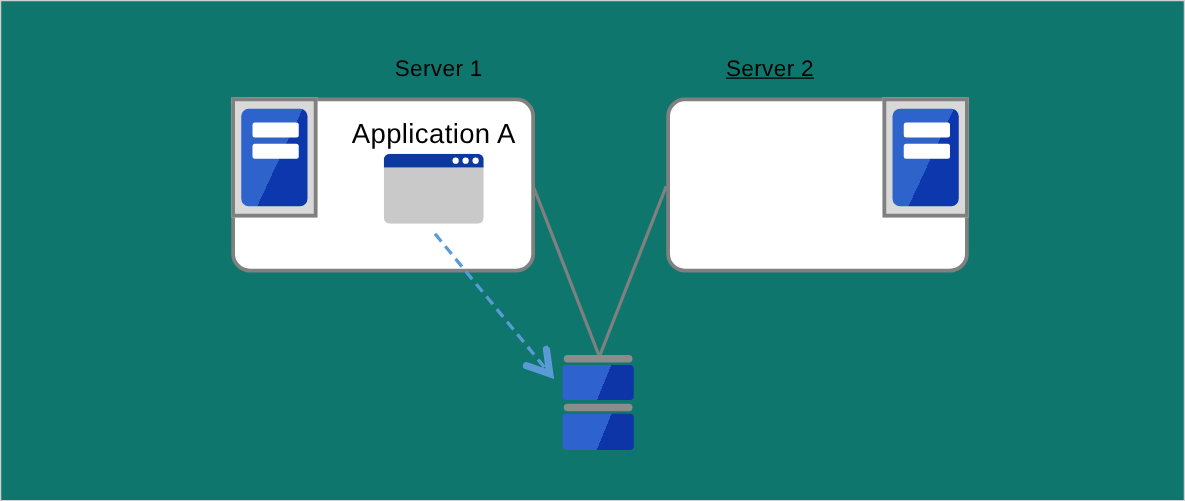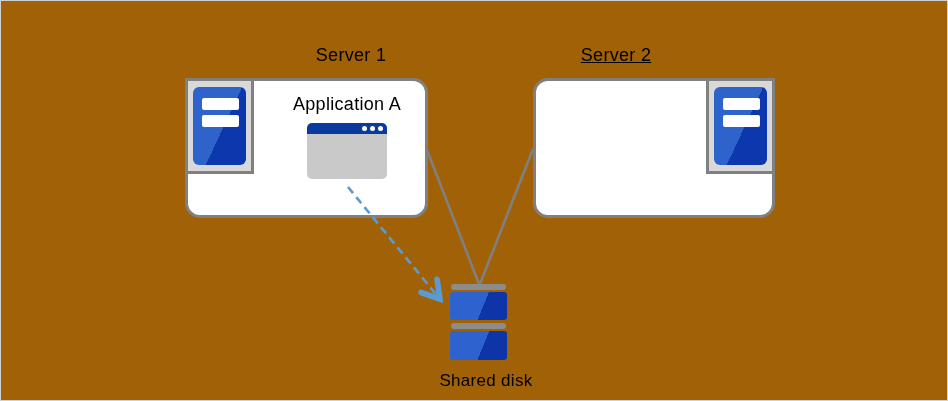--- a/index.html
+++ b/index.html
@@ -5,37 +5,37 @@
   html, body {
     margin: 0;
     padding: 0;
     background: #ffffff;
     font-family: "Liberation Sans", sans-serif;
   }
   .stage {
     position: relative;
     width: 948px;
     height: 401px;
-    background: #a16207;
+    background: #0f766e;
     border: 1px solid #d0d0d0;
     box-sizing: border-box;
     overflow: hidden;
   }
   
   .diagram-label {
     position: absolute;
     transform: translateX(-50%);
     font-size: 18px;
     letter-spacing: 0.3px;
     color: #000000;
     white-space: nowrap;
   }
   .server1-label { left: 350px; top: 44px; }
   .server2-label { left: 615px; top: 44px; text-decoration: underline; }
-  .app-label     { left: 346px; top: 93px;  font-size: 18px; }
+  .app-label     { left: 346px; top: 93px;  font-size: 22px; }
   .disk-label    { left: 485px; top: 370px; font-size: 17px; }
 
   
   .server-box {
     position: absolute;
     border: 3px solid #808080;
     border-radius: 15px;
     background: #ffffff;
     box-sizing: border-box;
   }
@@ -182,21 +182,20 @@
   <div class="disk">
     <div class="disk-bar b1"></div>
     <div class="disk-body d1"></div>
     <div class="disk-bar b2"></div>
     <div class="disk-body d2"></div>
   </div>
 
   <div class="diagram-label server1-label">Server 1</div>
   <div class="diagram-label server2-label">Server 2</div>
   <div class="diagram-label app-label">Application A</div>
-  <div class="diagram-label disk-label">Shared disk</div>
 
   <svg class="connectors" width="948" height="401" viewBox="0 0 948 401">
     <defs>
       <marker id="arrowhead" markerWidth="11" markerHeight="11" refX="7.5" refY="5" orient="auto">
         <path d="M1.5,1 L8,5 L1.5,9" fill="none" stroke="#5b9bd5" stroke-width="2.2" stroke-linecap="round"></path>
       </marker>
     </defs>
     <line x1="426" y1="149" x2="478" y2="283" stroke="#808080" stroke-width="2.6"></line>
     <line x1="532" y1="148" x2="479" y2="283" stroke="#808080" stroke-width="2.6"></line>
     <line x1="347" y1="186" x2="438" y2="297" stroke="#5b9bd5" stroke-width="2.6" stroke-dasharray="8 5" marker-end="url(#arrowhead)"></line>

